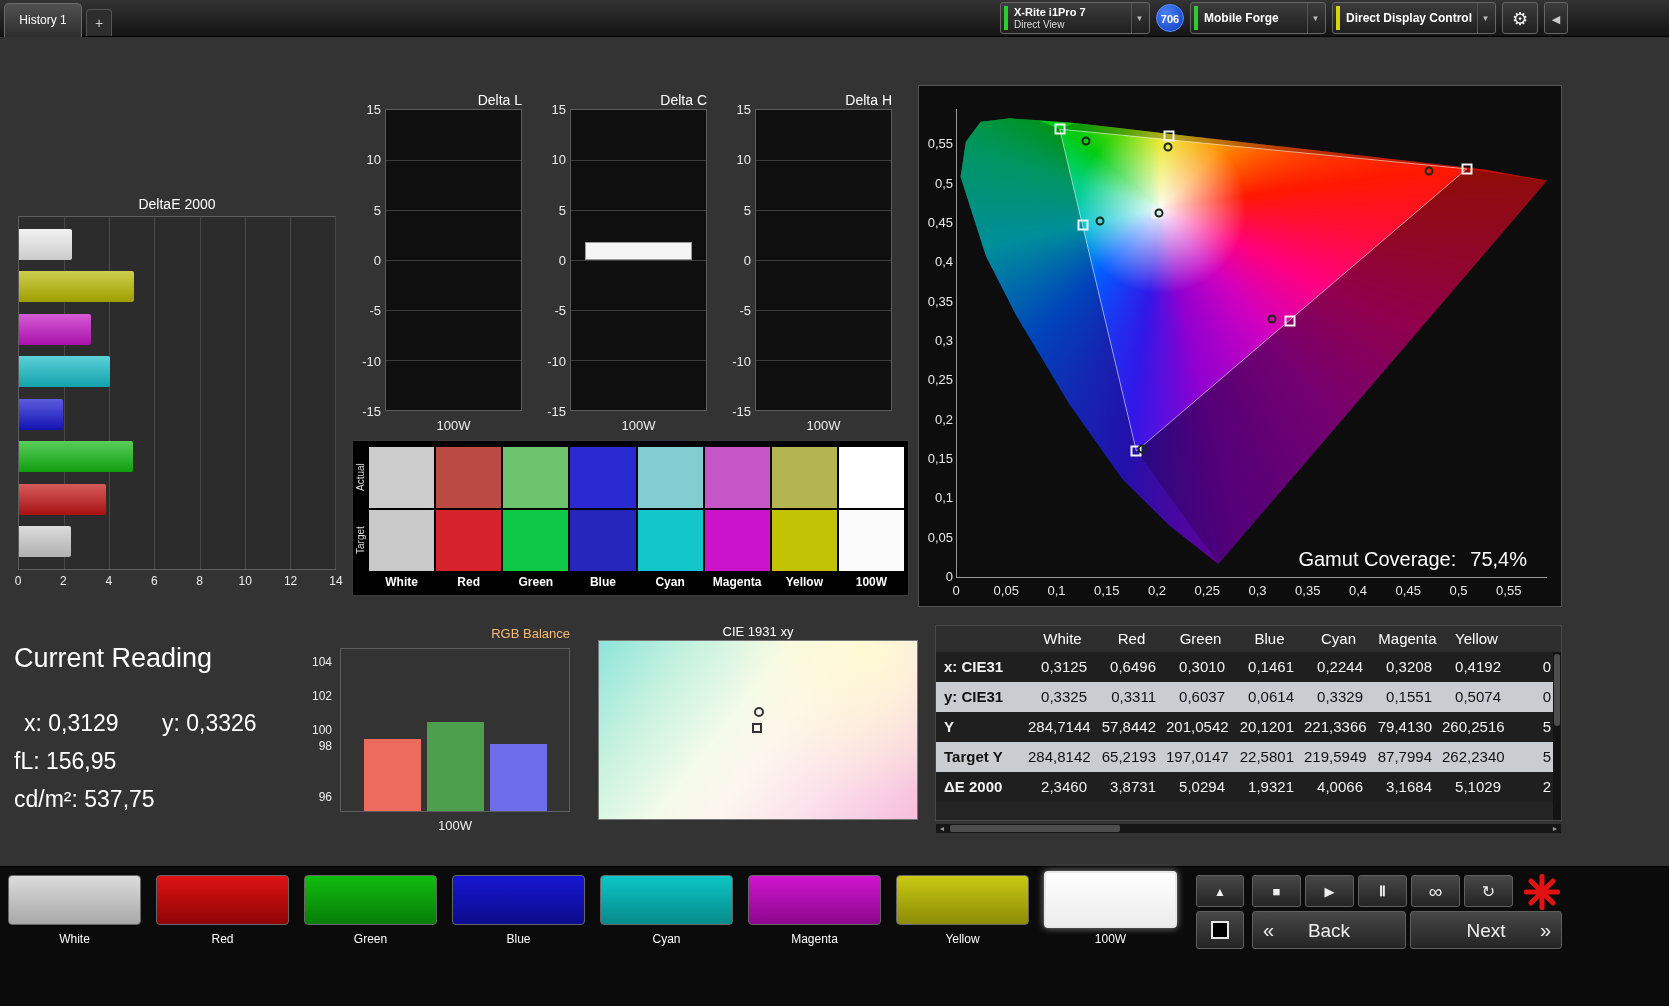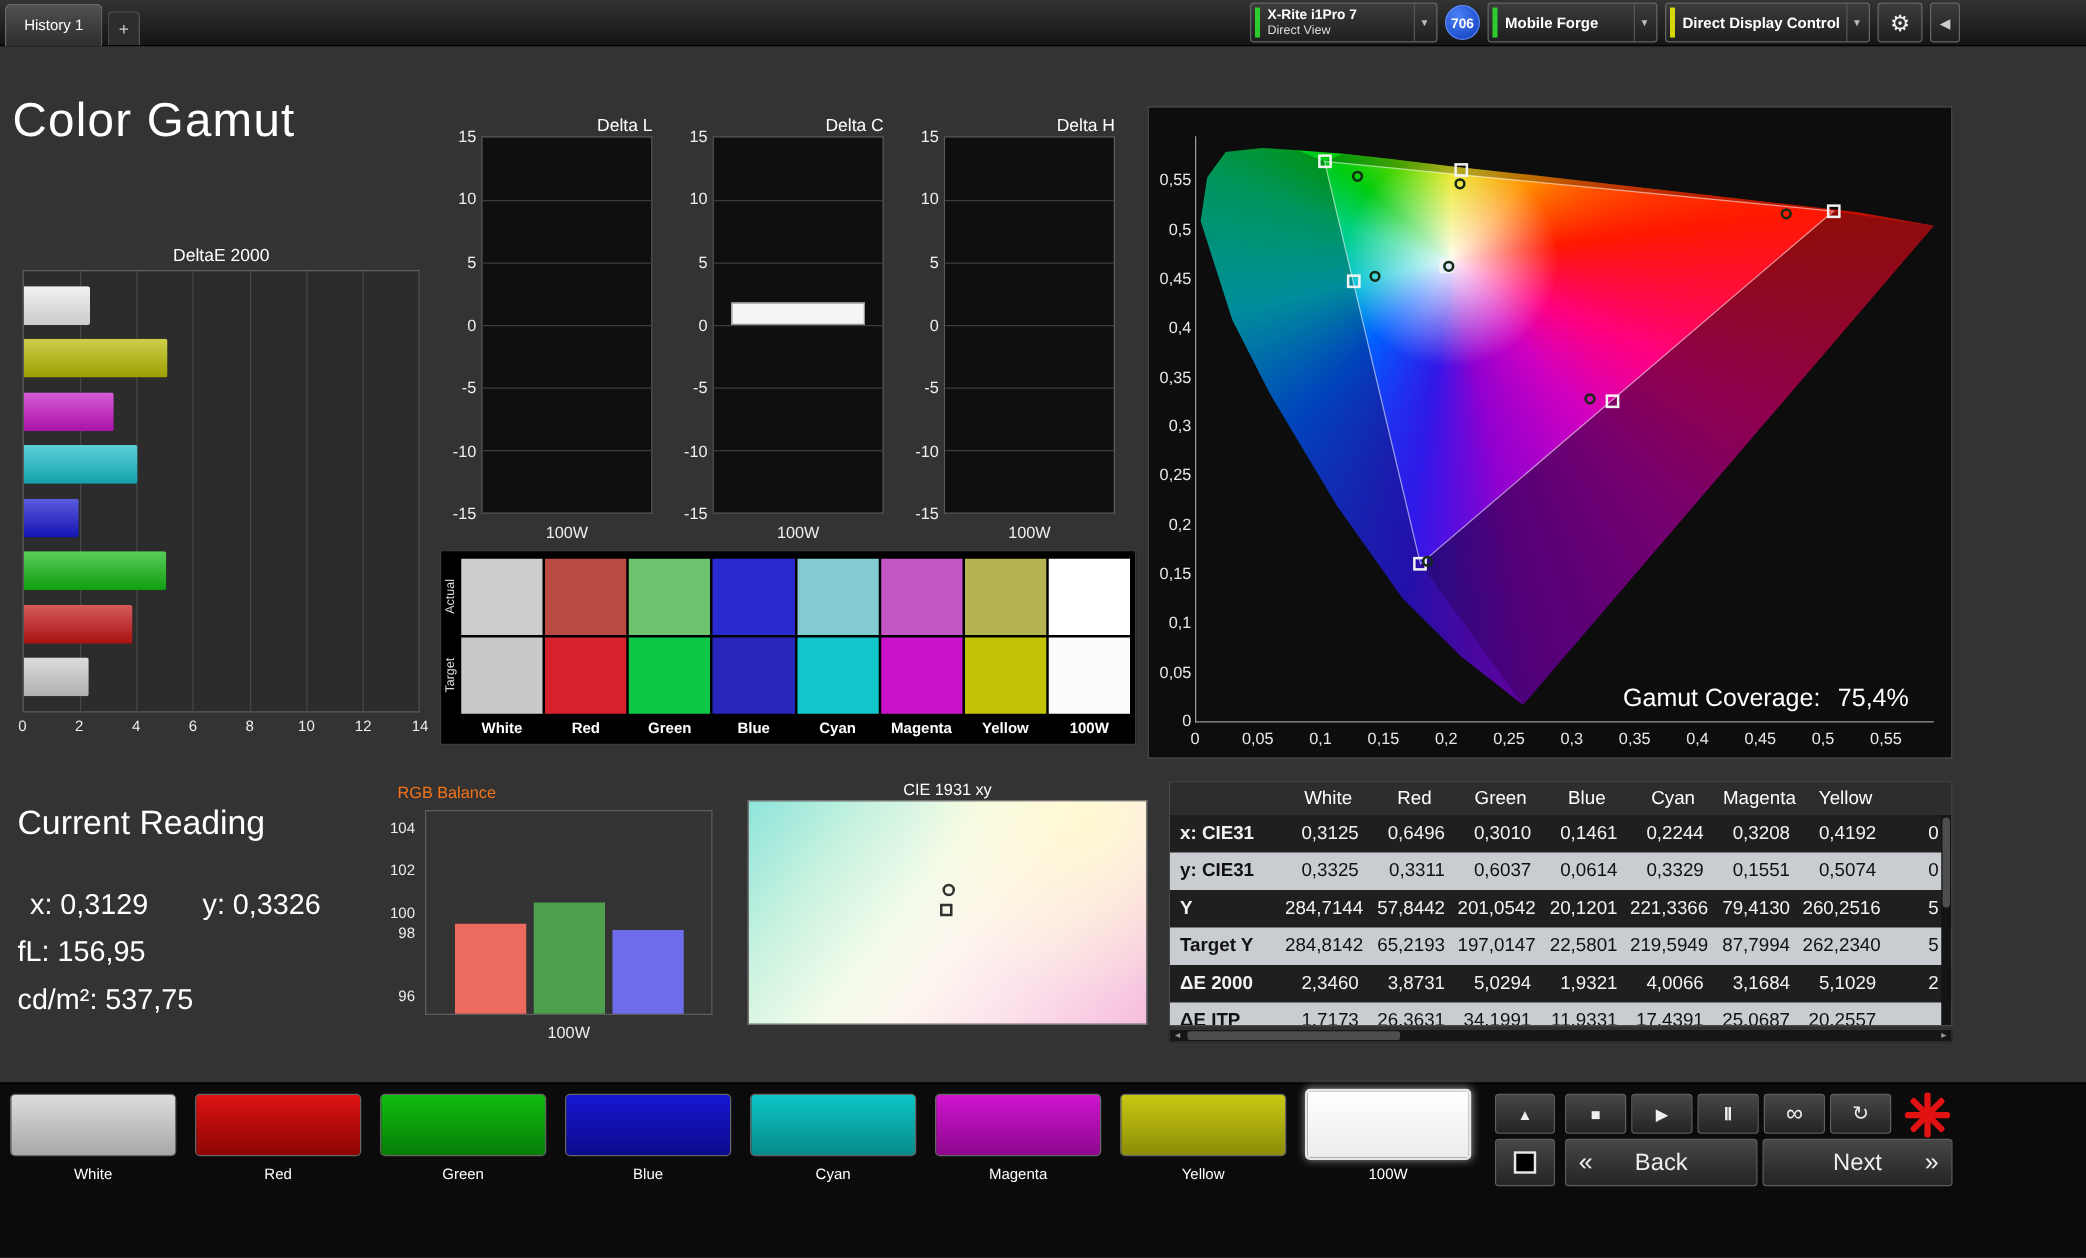--- a/index.html
+++ b/index.html
@@ -107,21 +107,21 @@
   .cie-measured{position:absolute;width:9px;height:9px;border:2px solid #142a14;border-radius:50%;
        transform:translate(-50%,-50%);box-sizing:border-box;}
   .cie-coverage{position:absolute;right:34px;top:462px;font-size:20px;color:#fff;}
   .cie-coverage .val{margin-left:14px;}
 
   
   .cr-title{position:absolute;left:14px;top:643px;font-size:27px;color:#fff;}
   .cr-line{position:absolute;font-size:23px;color:#fff;}
 
   
-  .rgb-title{position:absolute;left:318px;top:626px;width:252px;text-align:left;font-size:13px;color:#f97316;}
+  .rgb-title{position:absolute;left:318px;top:626px;width:252px;text-align:right;font-size:13px;color:#fdba74;}
   .rgb-ylabels{position:absolute;left:304px;top:648px;width:30px;height:164px;}
   .rgb-ylab{position:absolute;right:2px;font-size:12px;color:#eee;}
   .rgb-plot{position:absolute;left:340px;top:648px;width:230px;height:164px;border:1px solid #5d5d5d;
        box-sizing:border-box;display:flex;align-items:flex-end;justify-content:center;gap:6px;}
   .rgb-bar{width:57px;}
   .rgb-footer{position:absolute;left:340px;top:818px;width:230px;text-align:center;font-size:13px;color:#eee;}
 
   
   .cie31-title{position:absolute;left:598px;top:624px;width:320px;text-align:center;font-size:13px;color:#fff;}
   .cie31{position:absolute;left:598px;top:640px;width:320px;height:180px;border:1px solid #777;box-sizing:border-box;
@@ -207,21 +207,20 @@
     <div class="widget" style="left:1332px;width:164px;">
       <div class="wbar yellow"></div>
       <div class="wsingle">Direct Display Control</div>
       <div class="chev">▼</div>
     </div>
 
     <div class="gear-btn">⚙</div>
     <div class="collapse-btn">◀</div>
   </div>
 
-  <div class="page-title">Color Gamut</div>
 
   <div class="deltae">
     <div class="de-title">DeltaE 2000</div>
     <div class="de-plot">
         <div class="grid-v" style="left: 14.2857%;"></div>
         <div class="grid-v" style="left: 28.5714%;"></div>
         <div class="grid-v" style="left: 42.8571%;"></div>
         <div class="grid-v" style="left: 57.1429%;"></div>
         <div class="grid-v" style="left: 71.4286%;"></div>
         <div class="grid-v" style="left: 85.7143%;"></div>
@@ -515,31 +514,20 @@
         <div class="t-cell t-label">ΔE 2000</div>
         <div class="t-cell">2,3460</div>
         <div class="t-cell">3,8731</div>
         <div class="t-cell">5,0294</div>
         <div class="t-cell">1,9321</div>
         <div class="t-cell">4,0066</div>
         <div class="t-cell">3,1684</div>
         <div class="t-cell">5,1029</div>
         <div class="t-cell">2</div>
       </div>
-      <div class="t-row t-light">
-        <div class="t-cell t-label">ΔE ITP</div>
-        <div class="t-cell">1,7173</div>
-        <div class="t-cell">26,3631</div>
-        <div class="t-cell">34,1991</div>
-        <div class="t-cell">11,9331</div>
-        <div class="t-cell">17,4391</div>
-        <div class="t-cell">25,0687</div>
-        <div class="t-cell">20,2557</div>
-        <div class="t-cell"></div>
-      </div>
       <div class="tbl-vscroll">
       <div class="tbl-vthumb"></div>
     </div>
     </div>
   <div class="tbl-hscroll">
     <div class="hs-arrow" style="left:0;">◄</div>
     <div class="hs-thumb"></div>
     <div class="hs-arrow" style="right:0;">►</div>
   </div>
 

